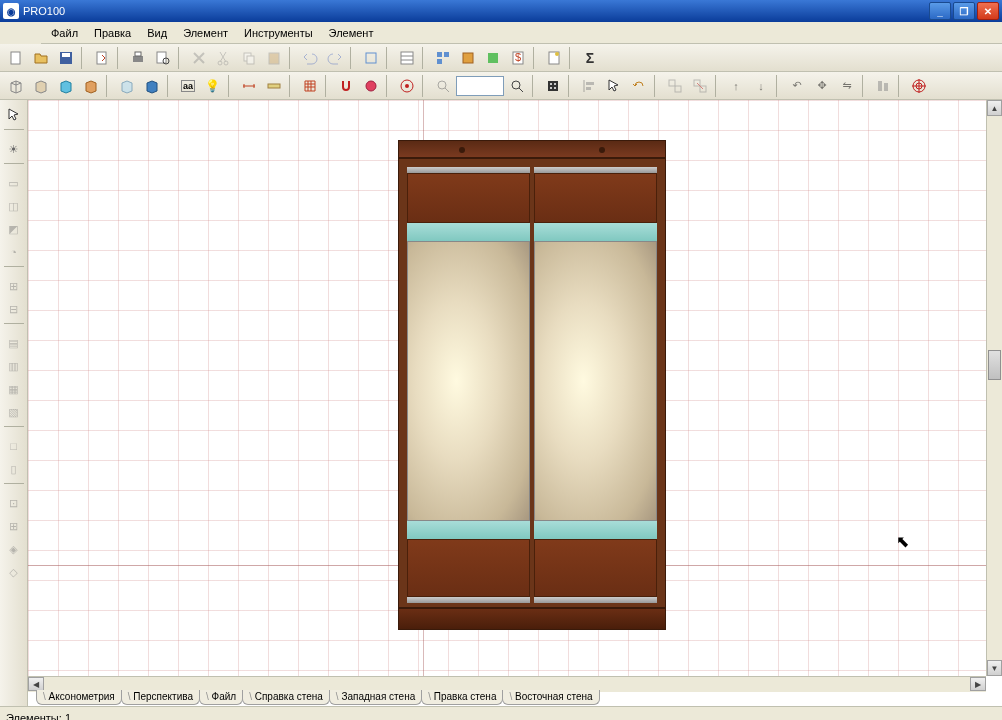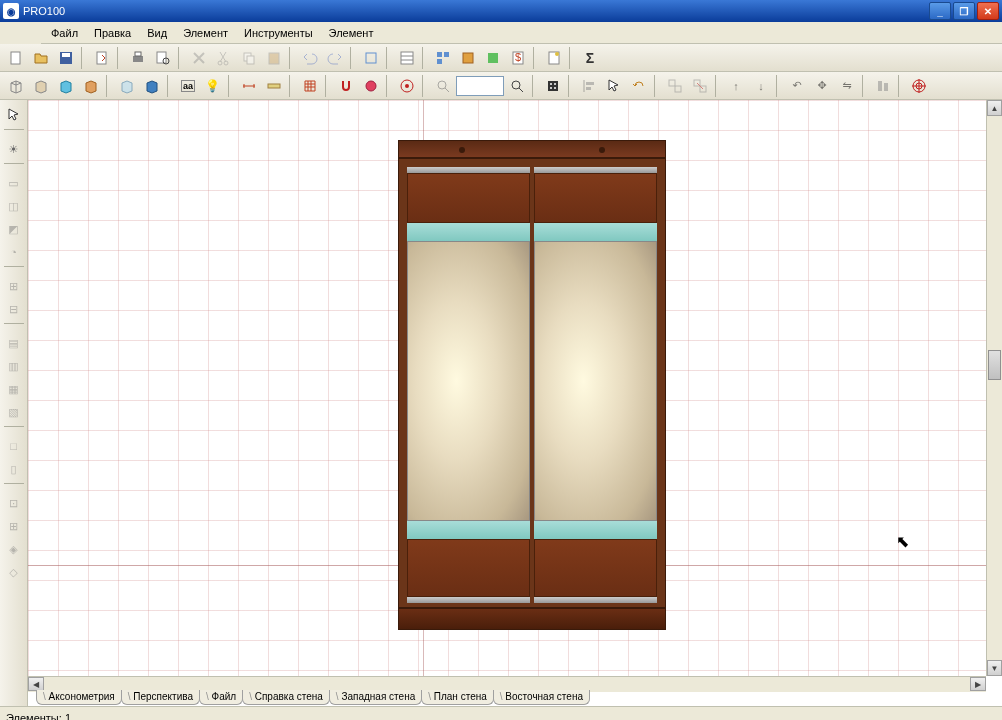--- a/index.html
+++ b/index.html
@@ -442,21 +442,21 @@
       <div class="arrow">◀</div>
       <div class="arrow r">▶</div>
     </div>
 
     <div class="tabs">
       <div class="vtab">Аксонометрия</div>
       <div class="vtab">Перспектива</div>
       <div class="vtab">Файл</div>
       <div class="vtab">Справка стена</div>
       <div class="vtab">Западная стена</div>
-      <div class="vtab">План стена</div>
+      <div class="vtab">Правка стена</div>
       <div class="vtab">Восточная стена</div>
     </div>
 
   </div>
 </div>
 
 <div class="statusbar">
   <span>Элементы: 1</span>
 </div>
 

